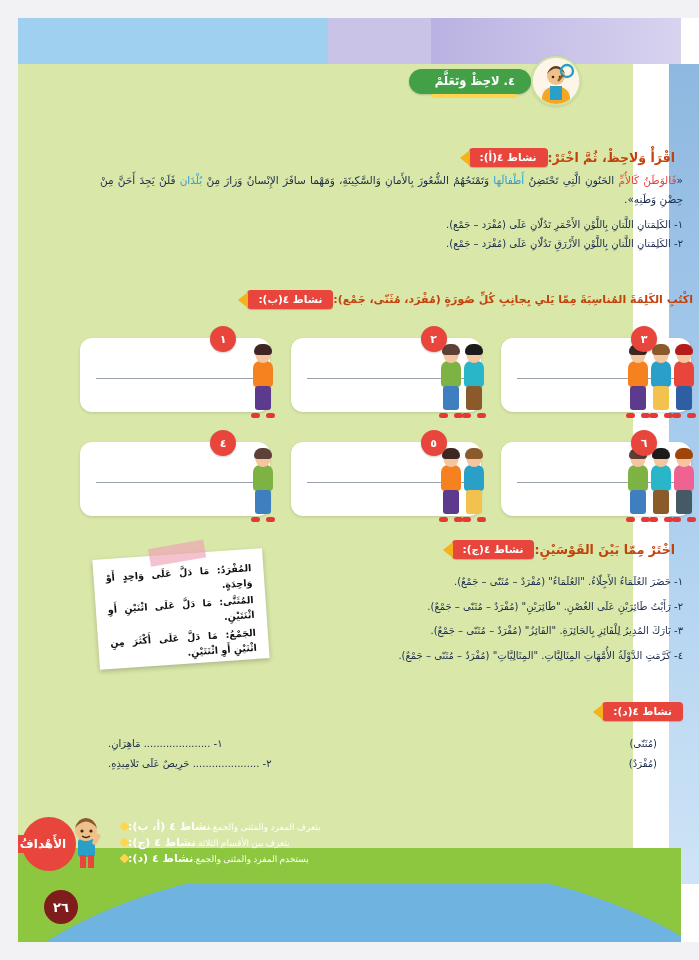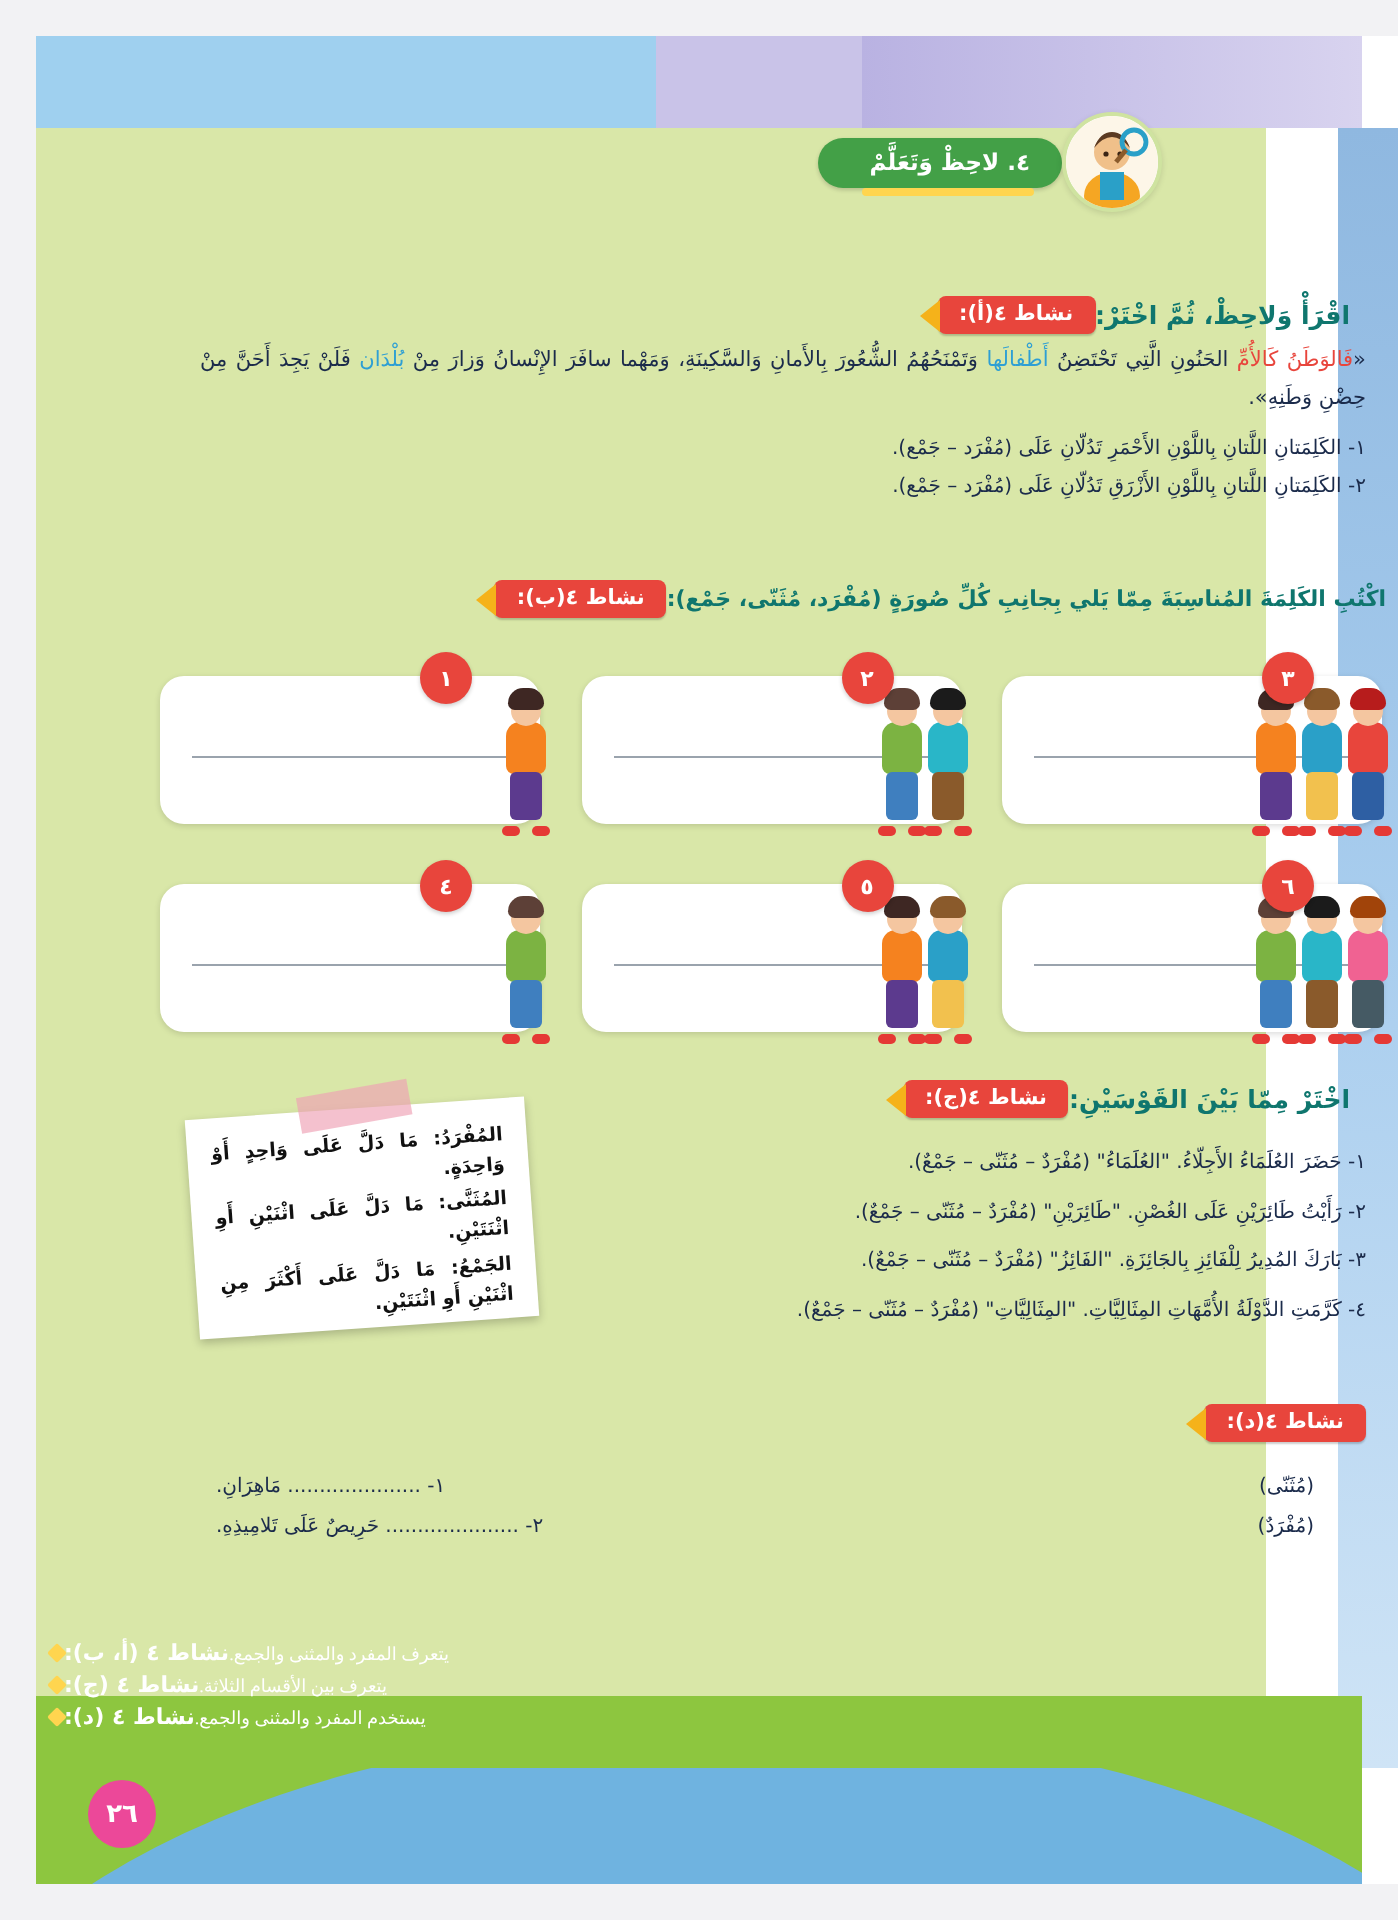--- a/index.html
+++ b/index.html
@@ -55,21 +55,21 @@
   .act-row{display:flex;align-items:center;justify-content:flex-start;margin:0 0 4px 0;}
   .act-badge{
     background:#e8453c;color:#fff;font-size:10.5px;font-weight:bold;
     padding:3px 11px 4px 11px;border-radius:4px;white-space:nowrap;
     box-shadow:0 1px 1px rgba(0,0,0,.2);
   }
   .act-arrow{
     width:0;height:0;border-top:8px solid transparent;border-bottom:8px solid transparent;
     border-right:10px solid #f5b21a;margin-right:-1px;
   }
-  .act-text{font-size:12.5px;font-weight:bold;color:#0f766e;margin-right:8px;white-space:nowrap;}
+  .act-text{font-size:12.5px;font-weight:bold;color:#c2410c;margin-right:8px;white-space:nowrap;}
 
   .sec{position:absolute;}
   .passage{font-size:10.5px;color:#1b2b4b;line-height:1.85;text-align:justify;}
   .w-red{color:#e8453c;}
   .w-blue{color:#2e9fd4;}
   .qline{font-size:10px;color:#1b2b4b;line-height:1.95;text-align:right;}
 
   
   .grid{position:absolute;left:0;right:0;display:flex;flex-direction:row-reverse;
     justify-content:space-between;}
@@ -125,21 +125,21 @@
     background:#e8453c;padding:2px 6px;border-radius:3px;right:6px;}
   .obj-kid{position:absolute;right:-26px;top:-4px;width:40px;height:56px;z-index:2;}
   .obj-lines{margin-right:12px;}
   .obj-line{display:flex;flex-direction:row-reverse;align-items:center;margin-bottom:3px;}
   .obj-dot{width:7px;height:7px;background:#ffd54f;border-radius:1px;margin-left:7px;transform:rotate(45deg);}
   .obj-strong{font-size:11px;font-weight:bold;color:#fff;}
   .obj-rest{font-size:9px;color:#fff;margin-right:4px;font-family:Liberation Serif, serif;}
 
   .pagenum{
     position:absolute;left:26px;bottom:18px;width:34px;height:34px;border-radius:50%;
-    background:#ec4899;color:#fff;font-size:13px;font-weight:bold;
+    background:#7f1d1d;color:#fff;font-size:13px;font-weight:bold;
     display:flex;align-items:center;justify-content:center;z-index:9;
   }
 </style>
 </head>
 <body>
 
 <div class="page">
 
   <div class="band-purple"></div>
   <div class="band-blue"></div>
@@ -362,20 +362,35 @@
         <span class="qline">(مُفْرَدٌ)</span>
       </div>
     </div>
 
   <div class="footer-wave">
     <div class="blue"></div>
   </div>
   <div class="footer-green-top"></div>
 
   <div class="obj-wrap">
+    <div class="obj-badge">
+      <div class="obj-circle"></div>
+      <svg class="obj-kid" viewBox="0 0 40 56">
+        <rect x="12" y="26" width="17" height="18" rx="3" fill="#2aa0c8"></rect>
+        <rect x="14" y="42" width="6" height="13" fill="#e8453c"></rect>
+        <rect x="22" y="42" width="6" height="13" fill="#e8453c"></rect>
+        <circle cx="20" cy="17" r="11" fill="#f0c08a"></circle>
+        <path d="M9 15 q11 -13 22 0 q -3 -10 -11 -10 q -8 0 -11 10z" fill="#8a5a2b"></path>
+        <circle cx="16" cy="18" r="1.6" fill="#3a2414"></circle>
+        <circle cx="25" cy="18" r="1.6" fill="#3a2414"></circle>
+        <path d="M16 23 q4 3 8 0" stroke="#3a2414" stroke-width="1.4" fill="none"></path>
+        <rect x="28" y="20" width="5" height="12" rx="2.5" fill="#f0c08a" transform="rotate(28 30 26)"></rect>
+      </svg>
+      <span class="obj-label">الأَهْدافُ</span>
+    </div>
     <div class="obj-lines" id="objlist">
         <div class="obj-line">
           <span class="obj-dot"></span>
           <span class="obj-strong">نشاط ٤ (أ، ب):</span>
           <span class="obj-rest">يتعرف المفرد والمثنى والجمع.</span>
         </div>
         <div class="obj-line">
           <span class="obj-dot"></span>
           <span class="obj-strong">نشاط ٤ (ج):</span>
           <span class="obj-rest">يتعرف بين الأقسام الثلاثة.</span>

